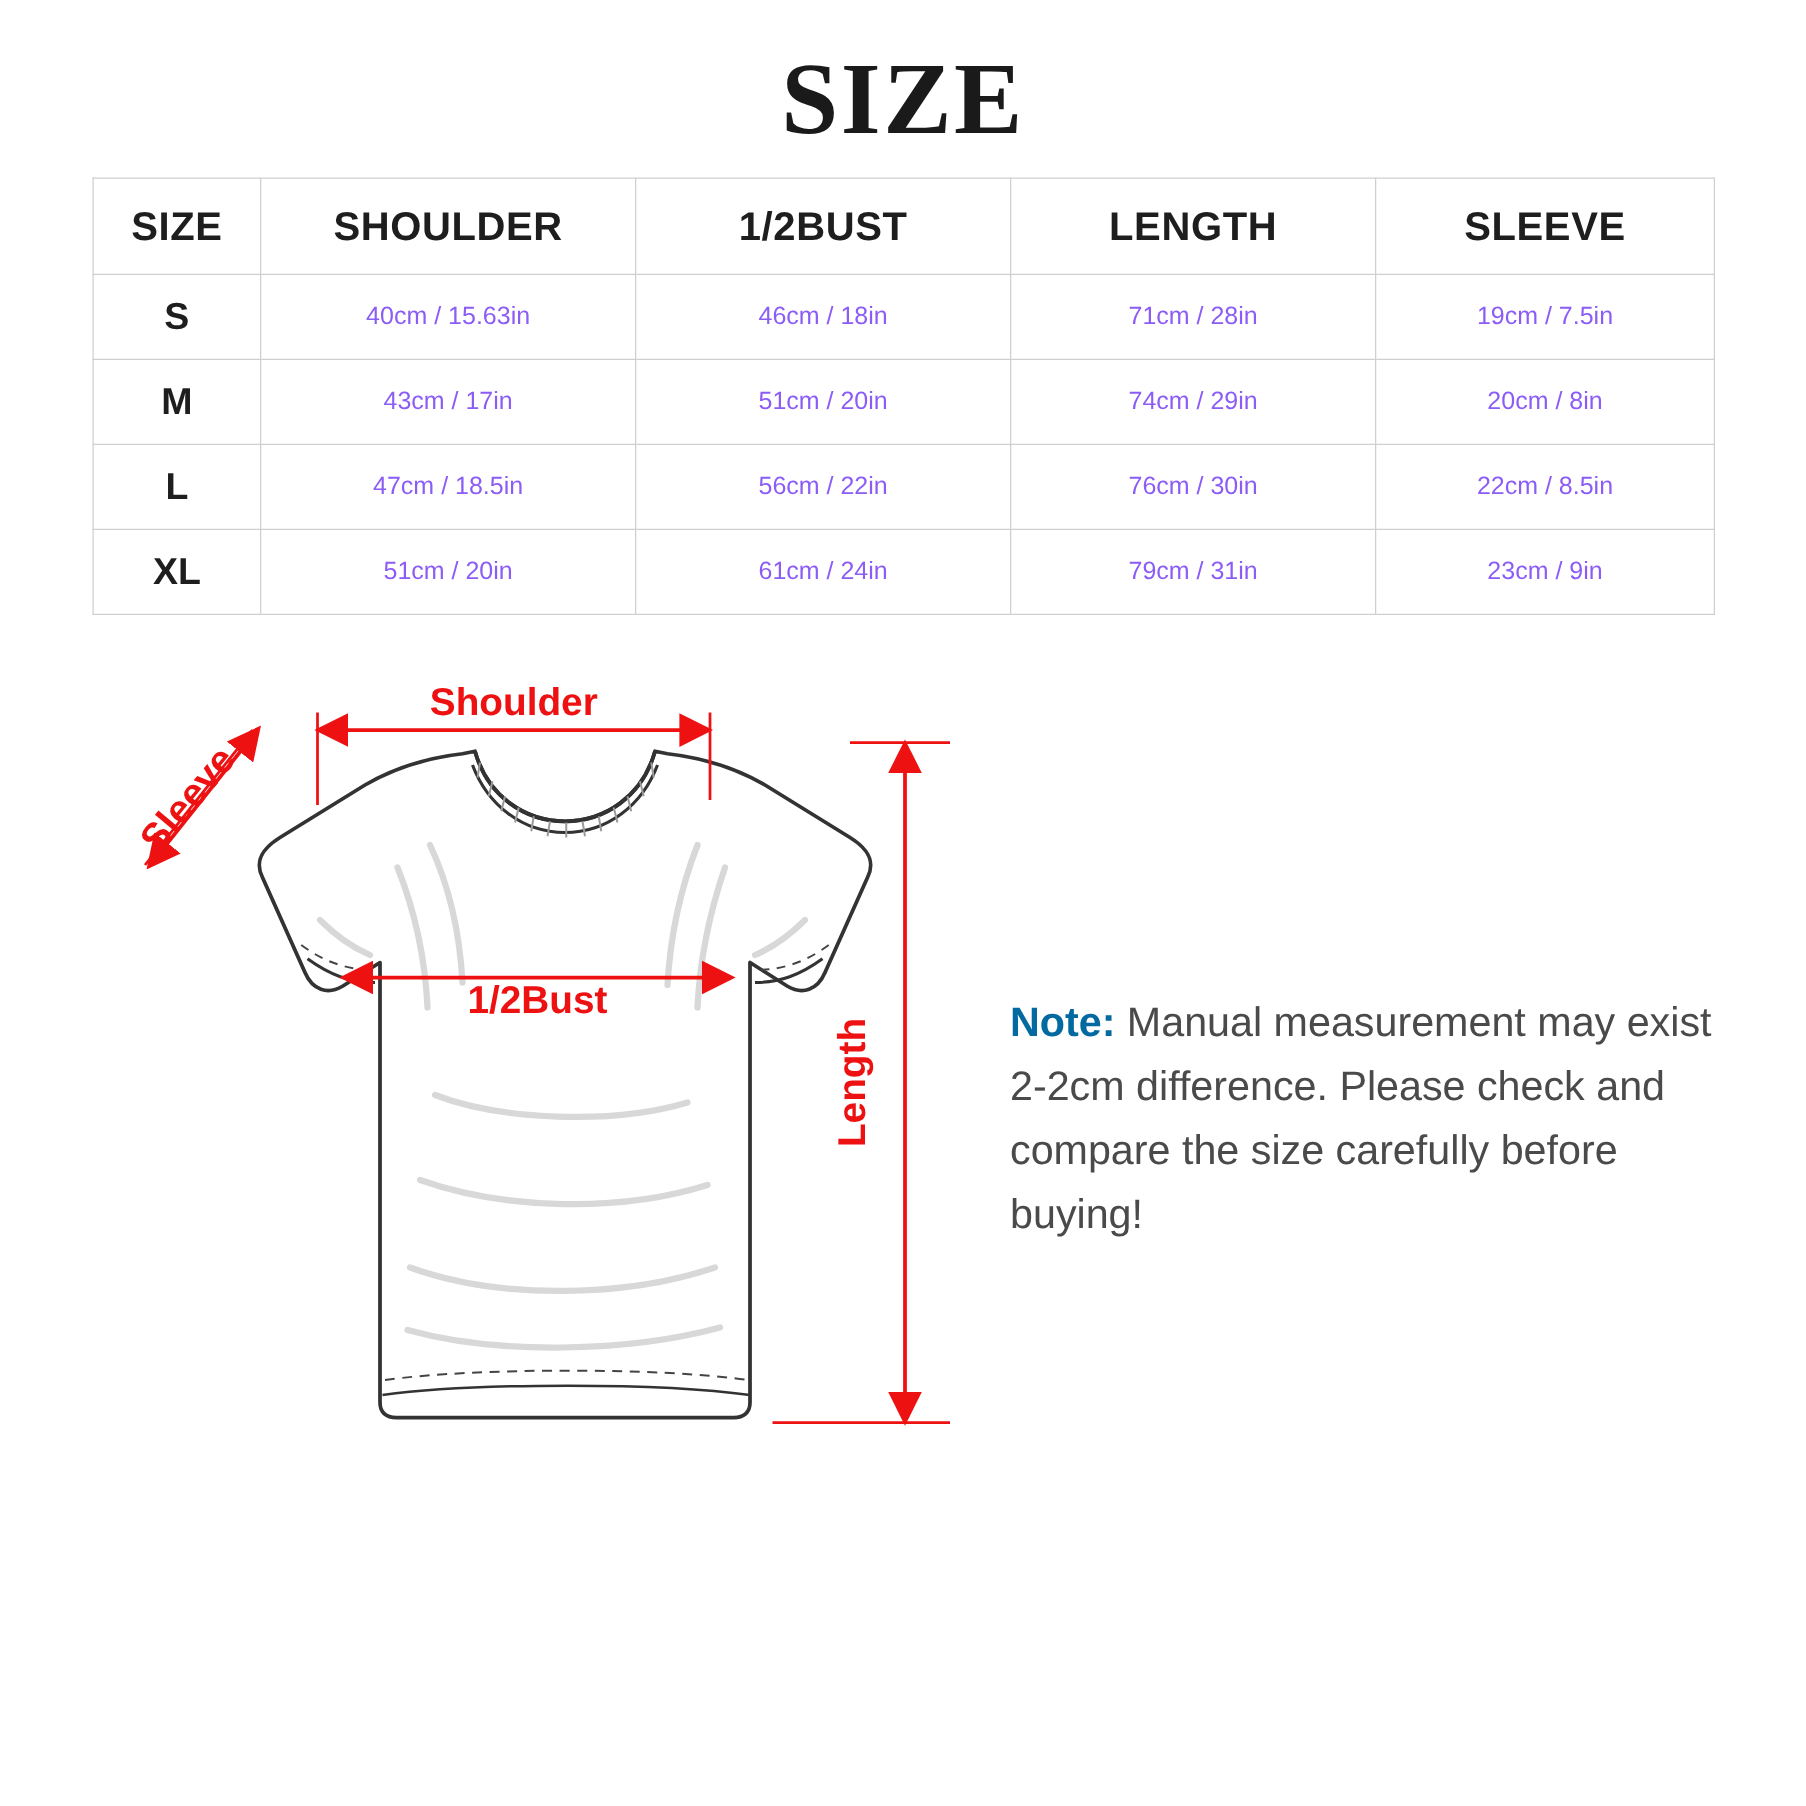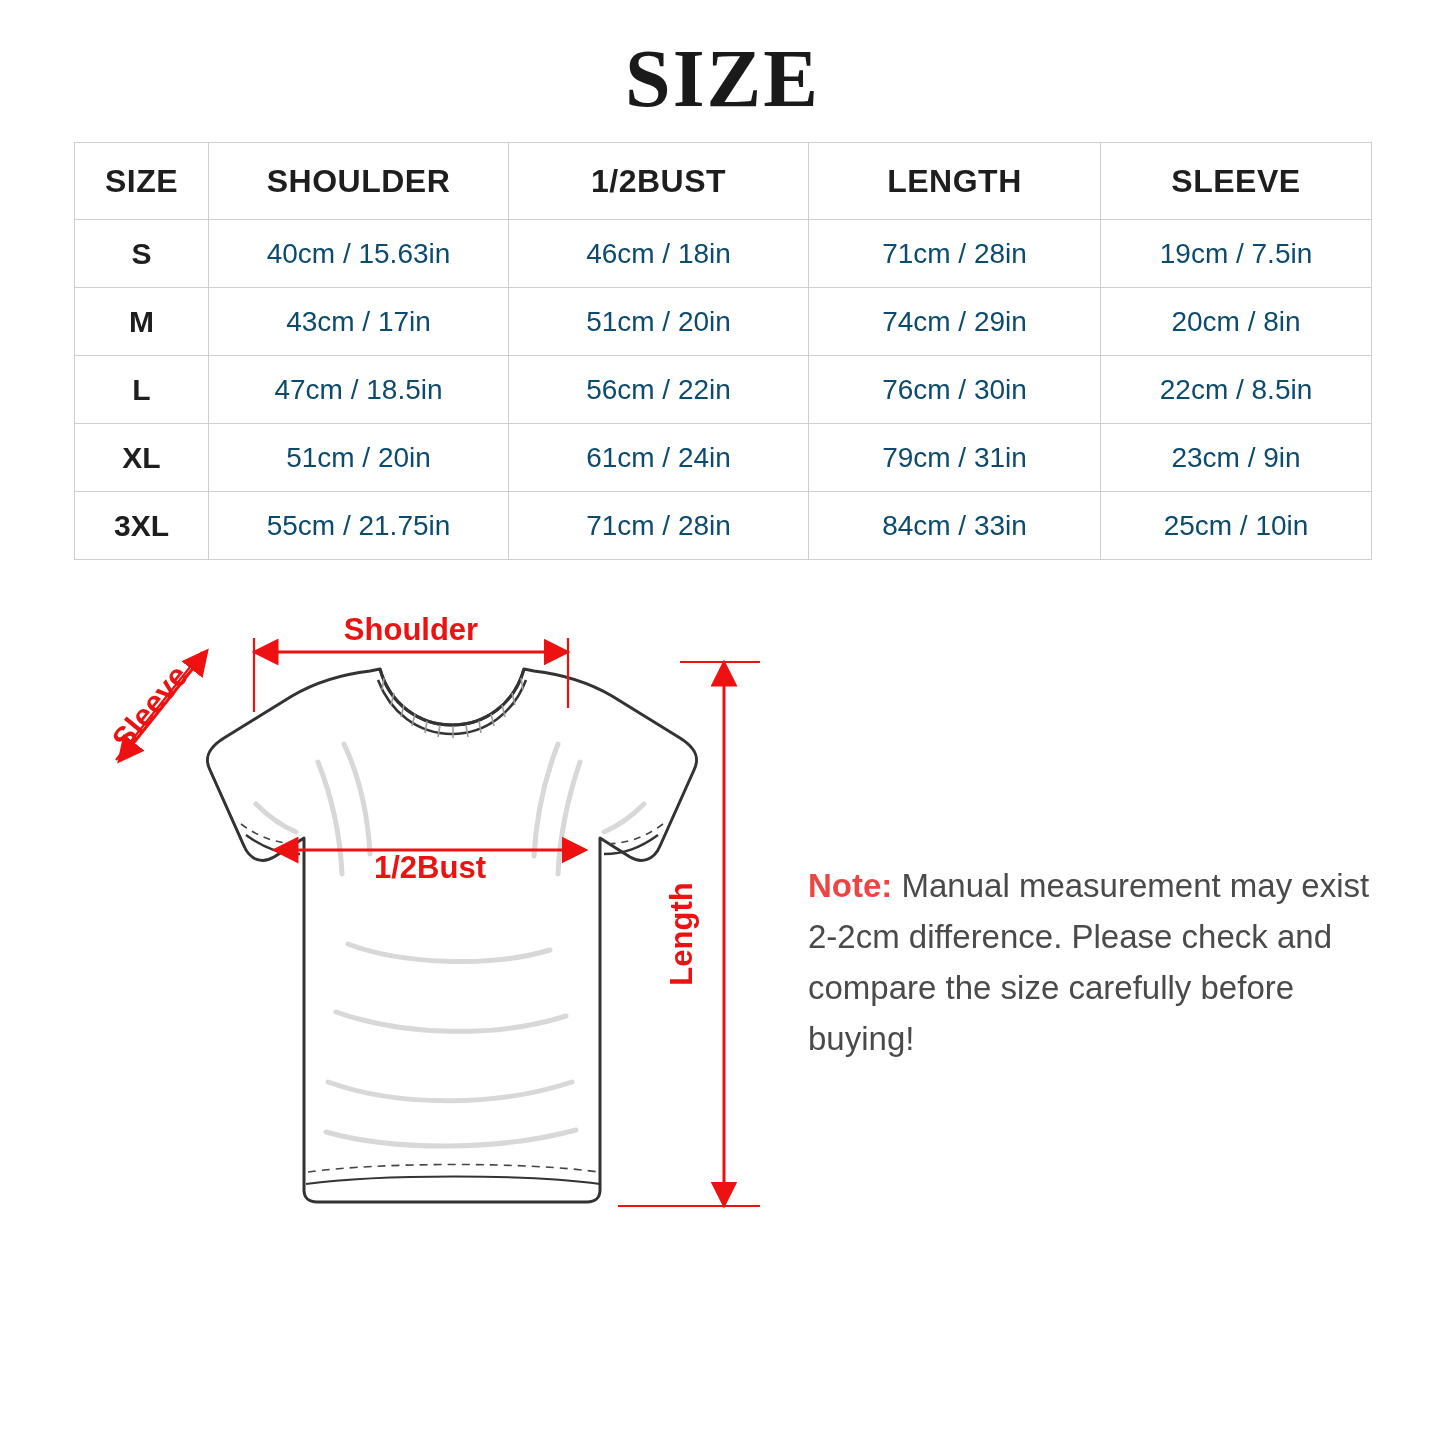--- a/index.html
+++ b/index.html
@@ -45,22 +45,22 @@
   }
   table.size-table th {
     height: 74px;
     font-size: 32px;
     font-weight: 700;
     color: #1e1e1e;
     letter-spacing: 0.5px;
   }
   table.size-table td {
     height: 65px;
-    font-size: 28px;
-    color: #0c4a6e;
+    font-size: 20px;
+    color: #8b5cf6;
   }
   table.size-table td.sz {
     font-weight: 700;
     font-size: 30px;
     color: #1e1e1e;
   }
   col.c0 { width: 134px; }
   col.c1 { width: 300px; }
   col.c2 { width: 300px; }
   col.c3 { width: 292px; }
@@ -85,21 +85,21 @@
   .note {
     position: absolute;
     left: 808px;
     top: 268px;
     width: 580px;
     font-size: 33px;
     line-height: 1.55;
     color: #4a4a4a;
   }
   .note b {
-    color: #ef4444;
+    color: #0369a1;
     font-weight: 700;
     margin-top: 40px;
   }
 
   svg { display: block; }
 </style>
 </head>
 <body>
 
 <div class="title">SIZE</div>
@@ -143,27 +143,20 @@
         <td>56cm / 22in</td>
         <td>76cm / 30in</td>
         <td>22cm / 8.5in</td>
       </tr>
       <tr>
         <td class="sz">XL</td>
         <td>51cm / 20in</td>
         <td>61cm / 24in</td>
         <td>79cm / 31in</td>
         <td>23cm / 9in</td>
-      </tr>
-      <tr>
-        <td class="sz">3XL</td>
-        <td>55cm / 21.75in</td>
-        <td>71cm / 28in</td>
-        <td>84cm / 33in</td>
-        <td>25cm / 10in</td>
       </tr>
     </tbody>
   </table>
 </div>
 
 <div class="lower">
 
   <div class="shirt-area">
     <svg width="740" height="680" viewBox="0 0 740 680" xmlns="http://www.w3.org/2000/svg">
       <defs>

